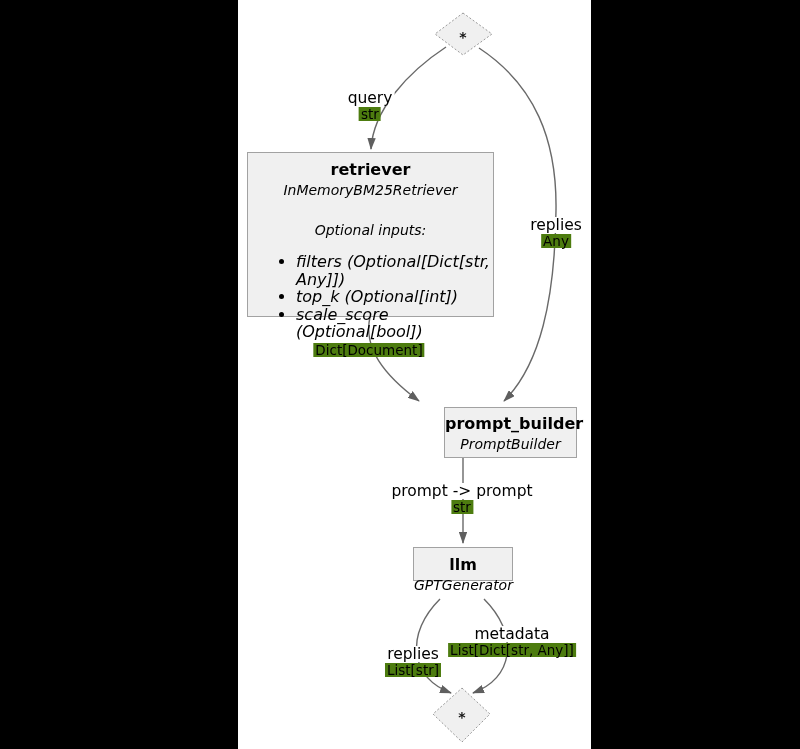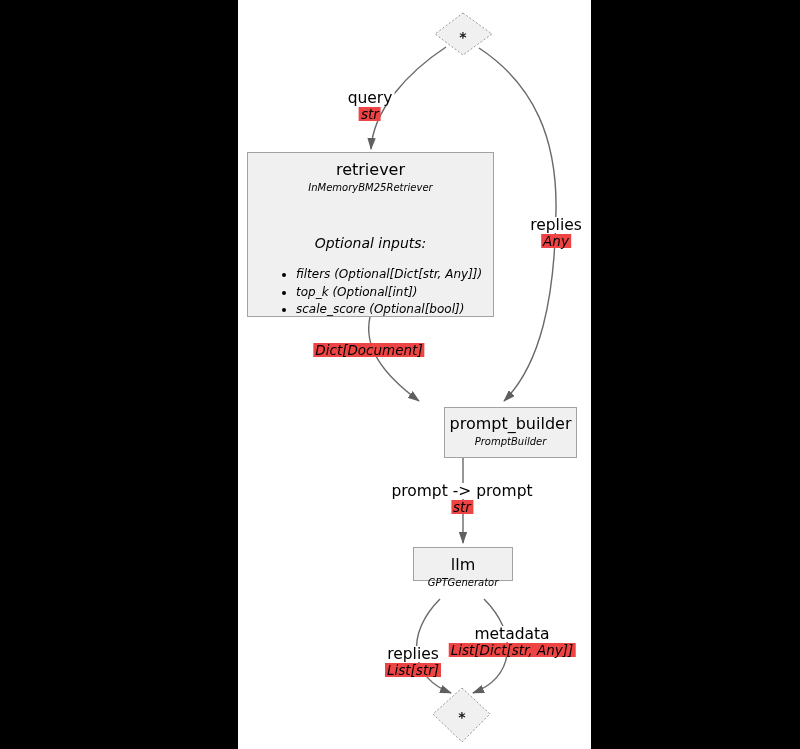--- a/index.html
+++ b/index.html
@@ -19,41 +19,41 @@
   .edge { fill:none; stroke:#696969; stroke-width:1.4px; }
   .diamond { fill:#f0f0f0; stroke:#999999; stroke-width:1px; stroke-dasharray:2 2; }
   .diamond-label {
     font-family:"DejaVu Sans","Liberation Sans",sans-serif;
     font-size:14px; font-weight:bold; fill:#111111; text-anchor:middle;
   }
   .node {
     position:absolute; background:#f0f0f0; border:1px solid #a2a2a2;
     text-align:center;
   }
-  .node-title { font-size:16px; font-weight:normal; line-height:1.25; }
-  .node-sub { font-size:10px; font-style:italic; margin-top:2px; }
-  .opt-header { font-size:14px; font-style:italic; margin-top:42px; }
+  .node-title { font-size:16px; font-weight:bold; line-height:1.25; }
+  .node-sub { font-size:14px; font-style:italic; margin-top:2px; }
+  .opt-header { font-size:14px; font-style:italic; margin-top:24px; }
   .opt-list {
     margin-top:15px; text-align:left; padding-left:48px;
-    font-size:12px; font-style:italic; line-height:17.5px;
+    font-size:16px; font-style:italic; line-height:17.5px;
     list-style:disc;
   }
   .opt-list li { padding-left:0px; }
   .edge-label {
     position:absolute; transform:translateX(-50%);
     display:flex; flex-direction:column; align-items:center; gap:1px;
   }
   .edge-label .lbl {
     font-size:15.5px; line-height:16px; background:#ffffff; padding:0 2px;
     white-space:nowrap;
     text-align:center;
   }
   .edge-label .typ {
-    font-size:13.5px; line-height:14px; font-style:italic;
-    background:#ef4444; padding:0 2px; white-space:nowrap;
+    font-size:13.5px; line-height:14px; 
+    background:#4d7c0f; padding:0 2px; white-space:nowrap;
   }
   #pb { padding-top:6px;margin-left:48px; }
   #llm { padding-top:7px; }
   #retriever { padding-top:7px; }
 </style>
 </head>
 <body>
 
 <div class="canvas"></div>
 

